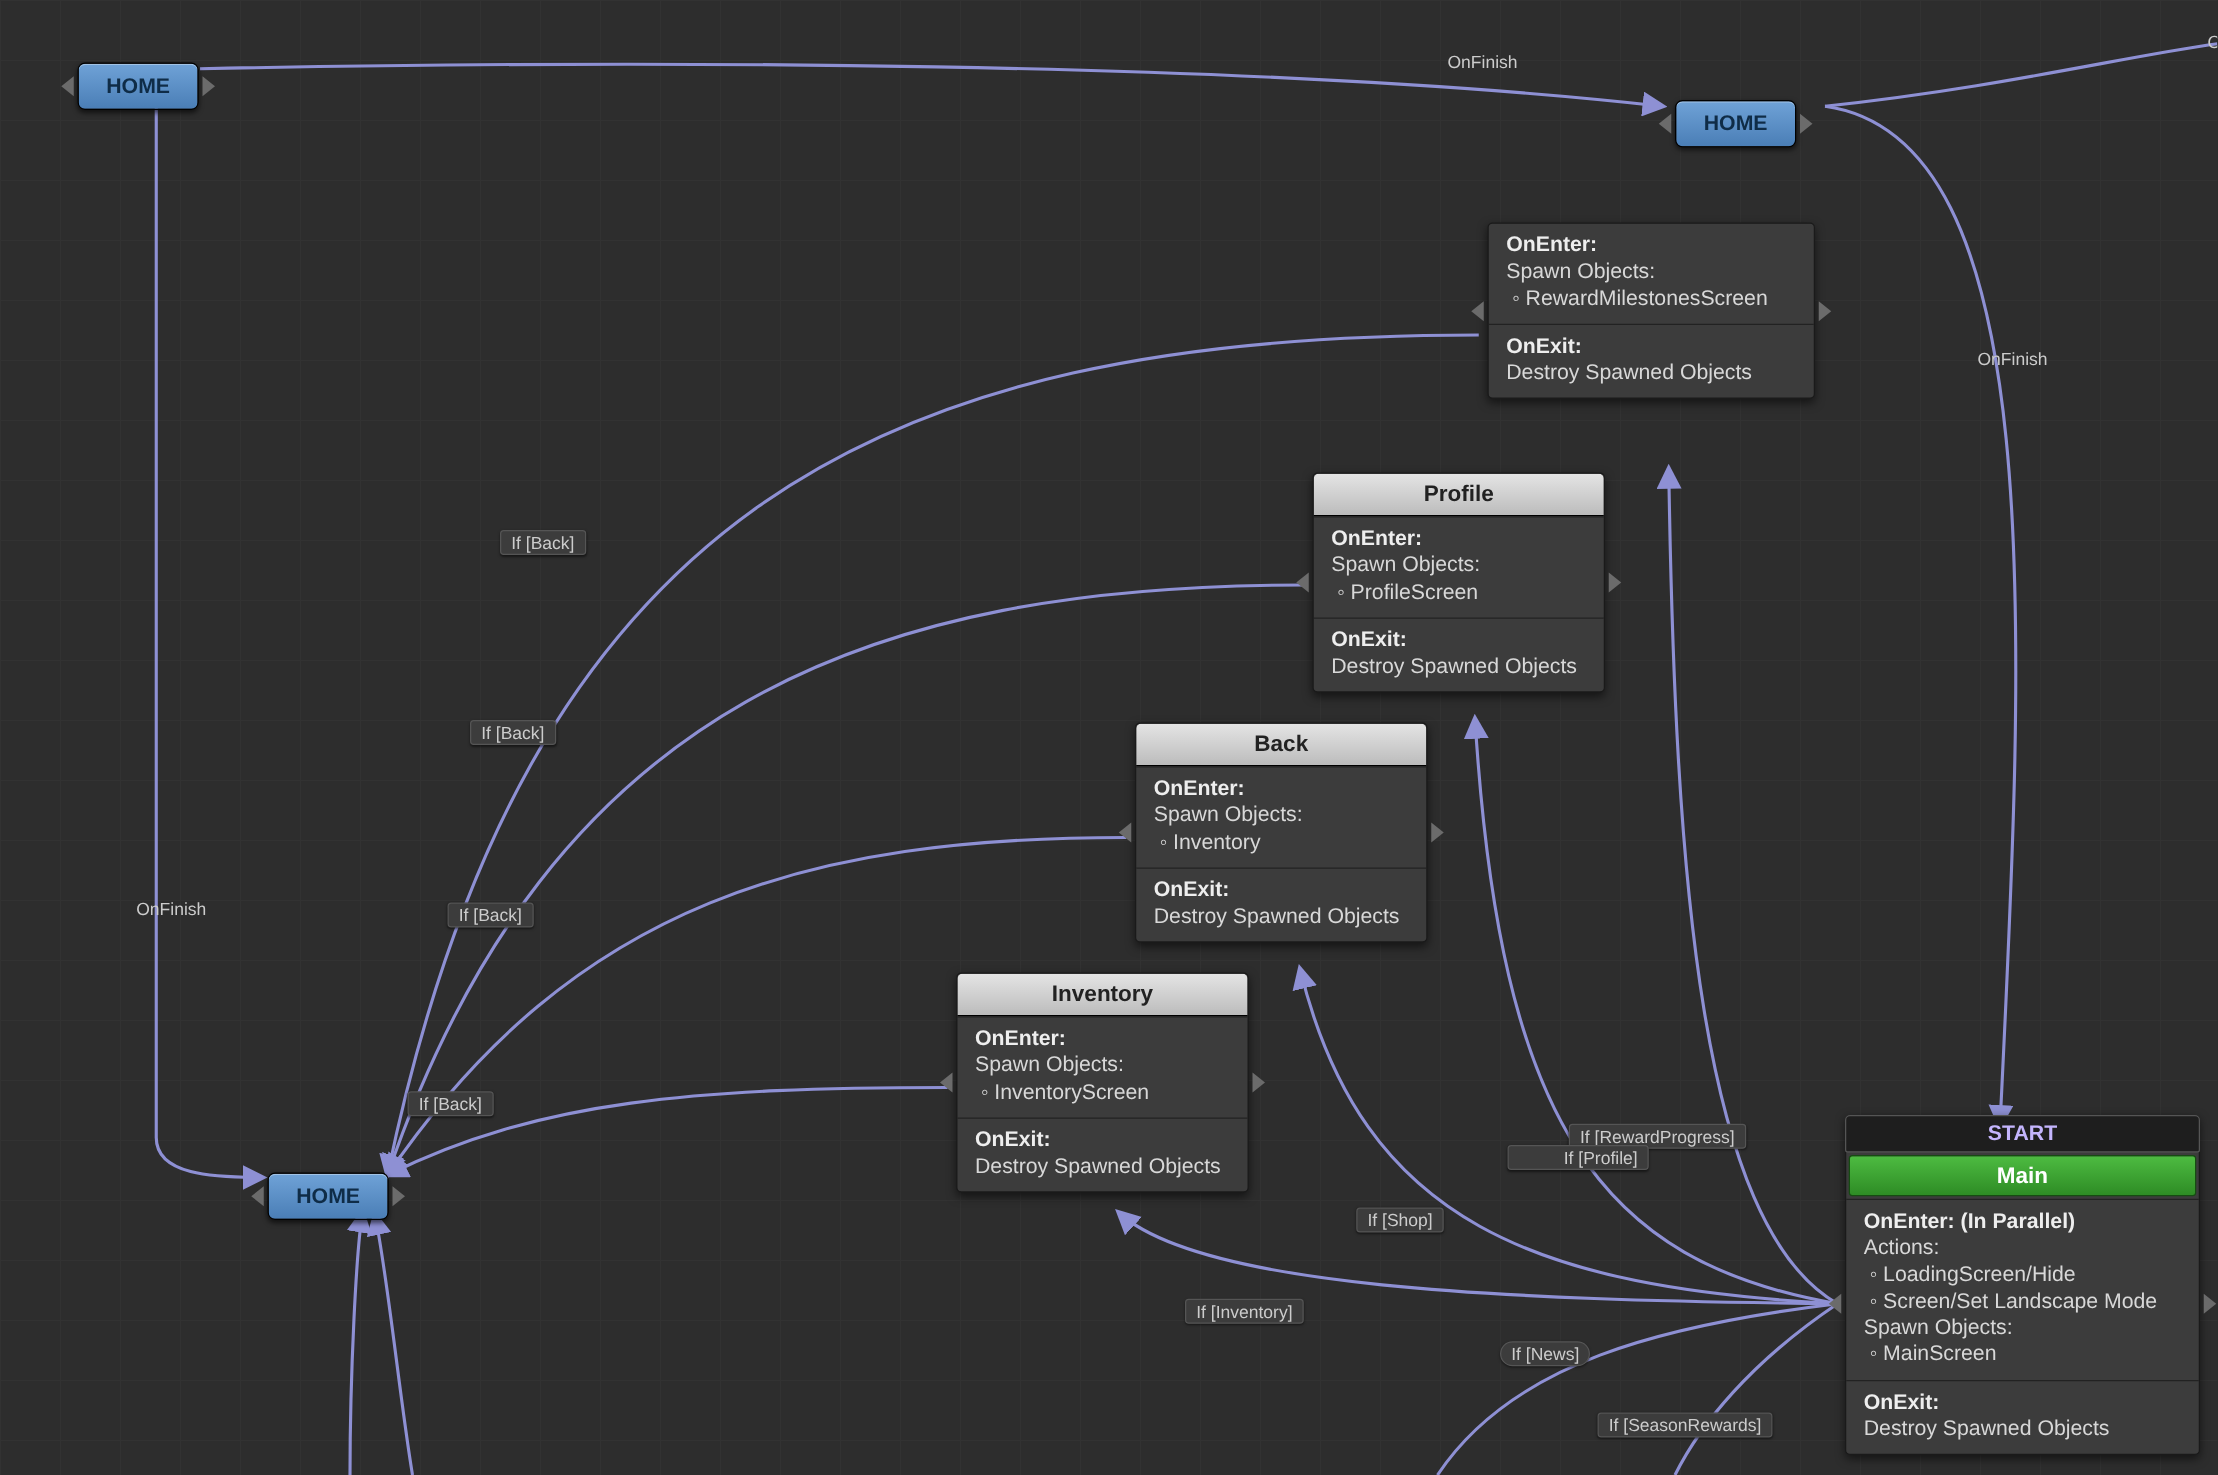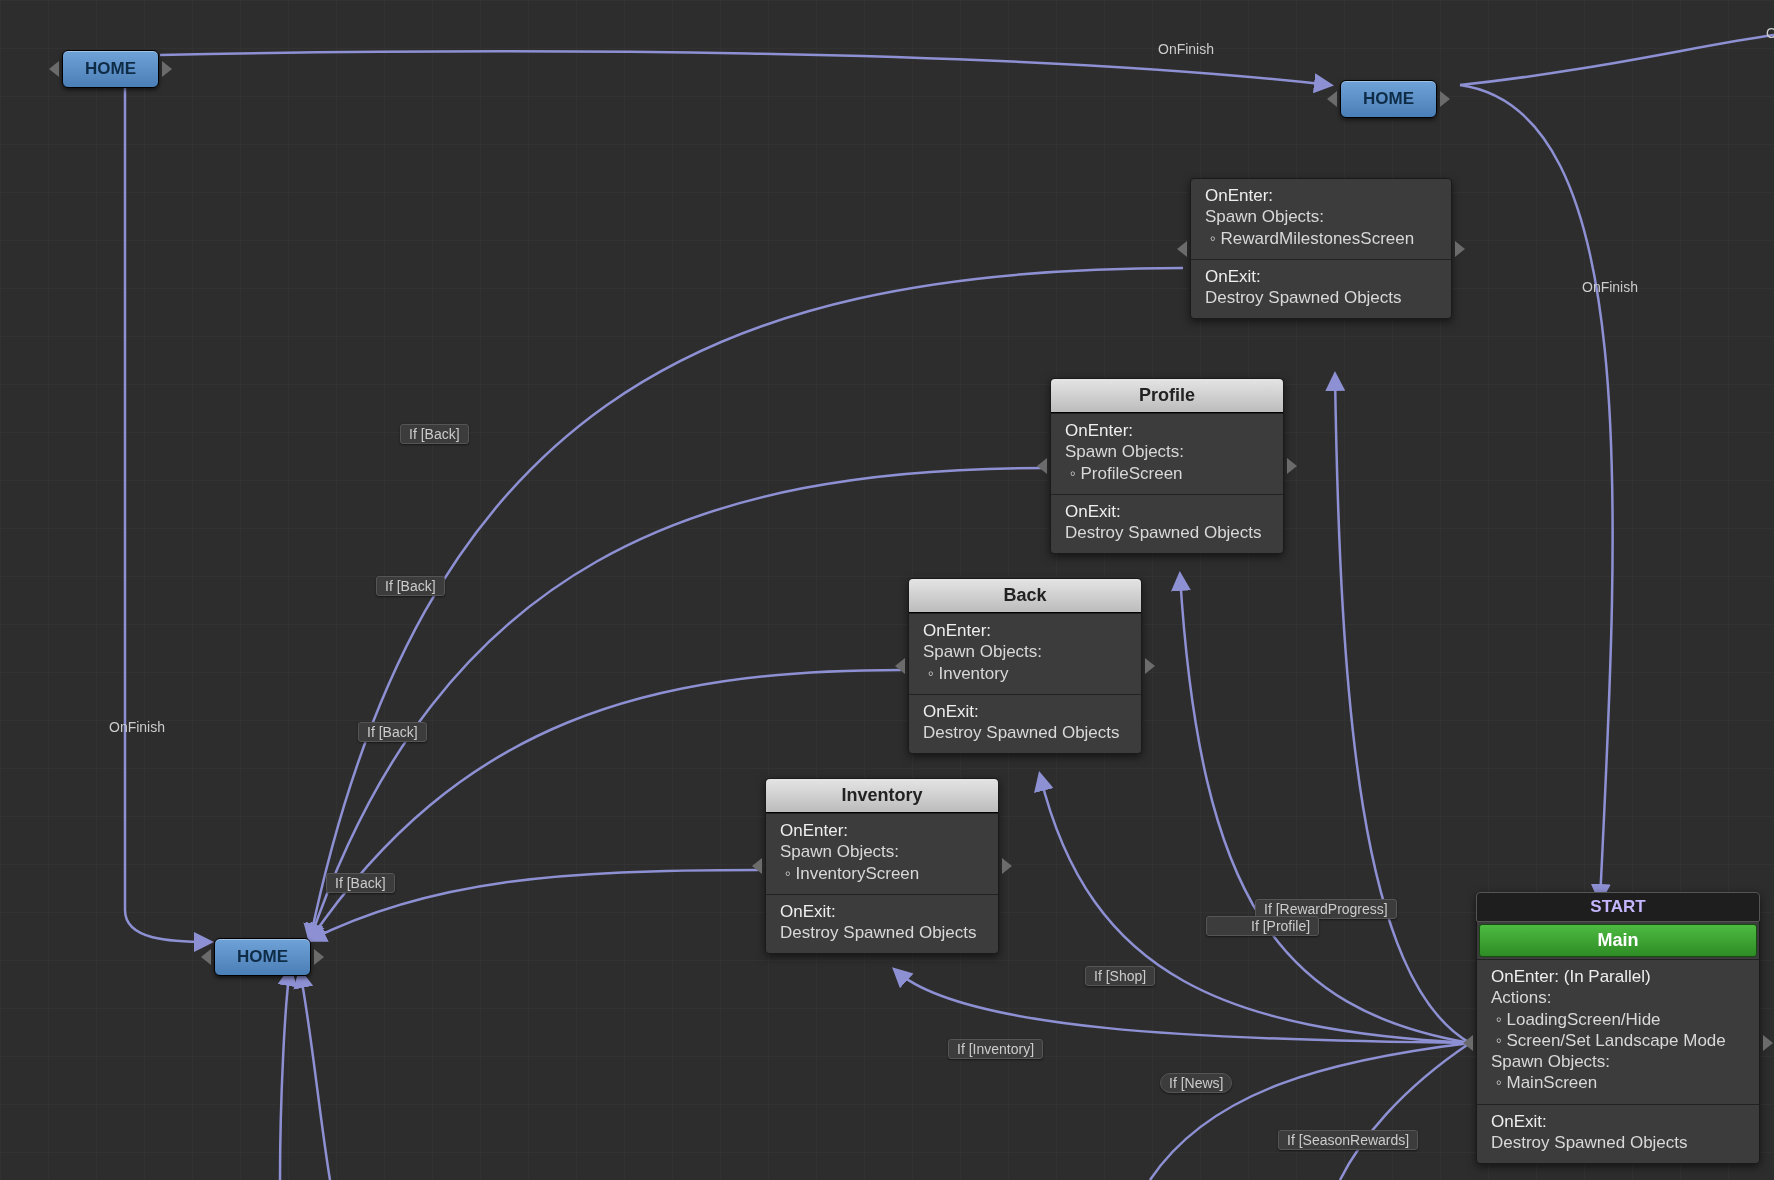--- a/index.html
+++ b/index.html
@@ -67,21 +67,21 @@
     border-bottom:1px solid #000;
     border-top-left-radius:4px;border-top-right-radius:4px;
   }
   .state-node .sn-section{
     padding:6px 14px 10px 14px;
     font-size:17px;
     line-height:1.25;
     border-top:1px solid var(--node-hr);
   }
   .state-node .sn-section:first-of-type{border-top:none;}
-  .state-node .sn-strong{font-weight:normal;color:#eee;}
+  .state-node .sn-strong{font-weight:bold;color:#eee;}
   .state-node .bullet{letter-spacing:0;}
   .state-node .sn-port{position:absolute;top:50%;transform:translateY(-50%);}
   .state-node .sn-port.left {left:-14px;}
   .state-node .sn-port.right{right:-14px;}
 
   
   .start-strip{
     background:#1e1e1e;border:1px solid #555;border-radius:2px;
     color:#c4b5fd;font-weight:bold;font-size:17px;text-align:center;
     padding:4px 6px;margin:-1px -1px 0 -1px;
@@ -263,16 +263,16 @@
 
   <div class="elabel" style="left:400px;top:424px;">If [Back]</div>
   <div class="elabel" style="left:376px;top:576px;">If [Back]</div>
   <div class="elabel" style="left:358px;top:722px;">If [Back]</div>
   <div class="elabel" style="left:326px;top:873px;">If [Back]</div>
 
   <div class="elabel" style="left:1255px;top:866px;margin-top:33px;">If [RewardProgress]</div>
   <div class="elabel" style="left:1206px;top:916px;padding-left:44px;">If [Profile]</div>
   <div class="elabel" style="left:1085px;top:966px;">If [Shop]</div>
   <div class="elabel" style="left:948px;top:1016px;margin-top:23px;">If [Inventory]</div>
-  <div class="elabel" style="left:1160px;top:1073px;border-radius:10px;">If [News]</div>
+  <div class="elabel" style="left:1200px;top:1073px;border-radius:10px;">If [News]</div>
   <div class="elabel" style="left:1278px;top:1130px;">If [SeasonRewards]</div>
 
 </div>
 
 </body></html>

